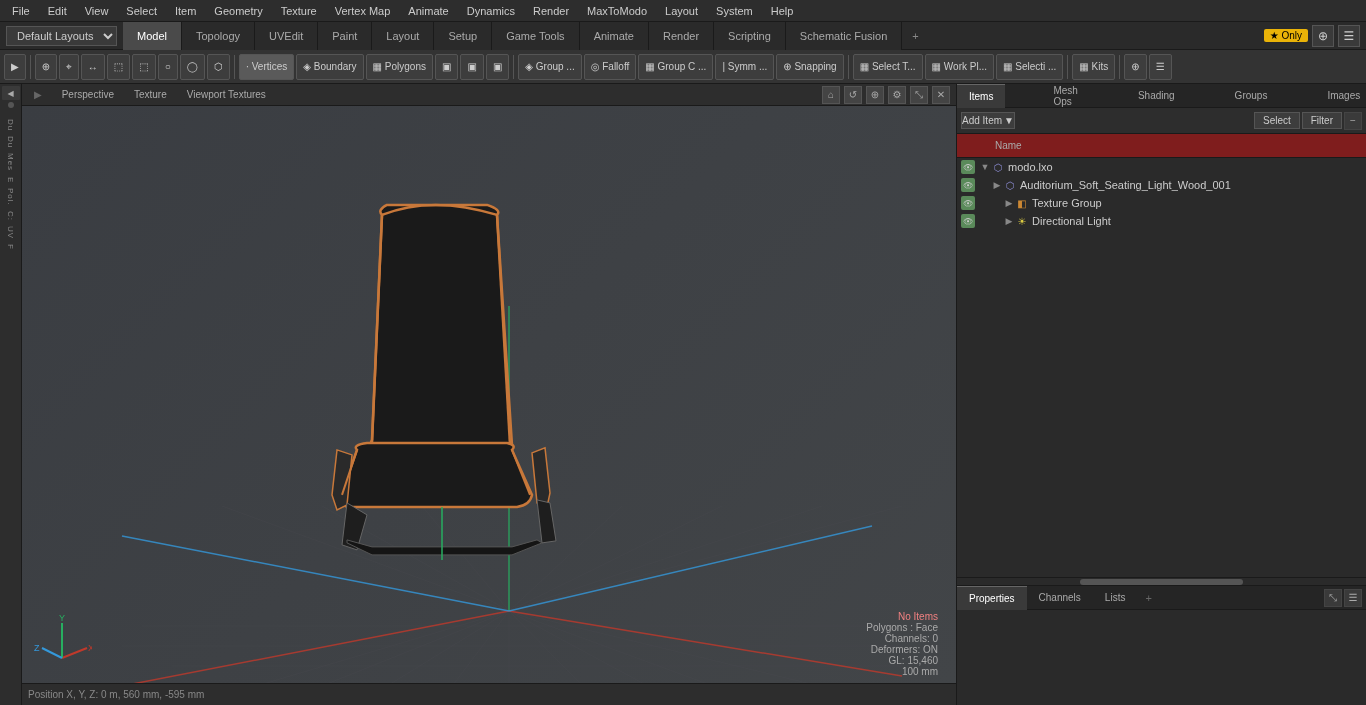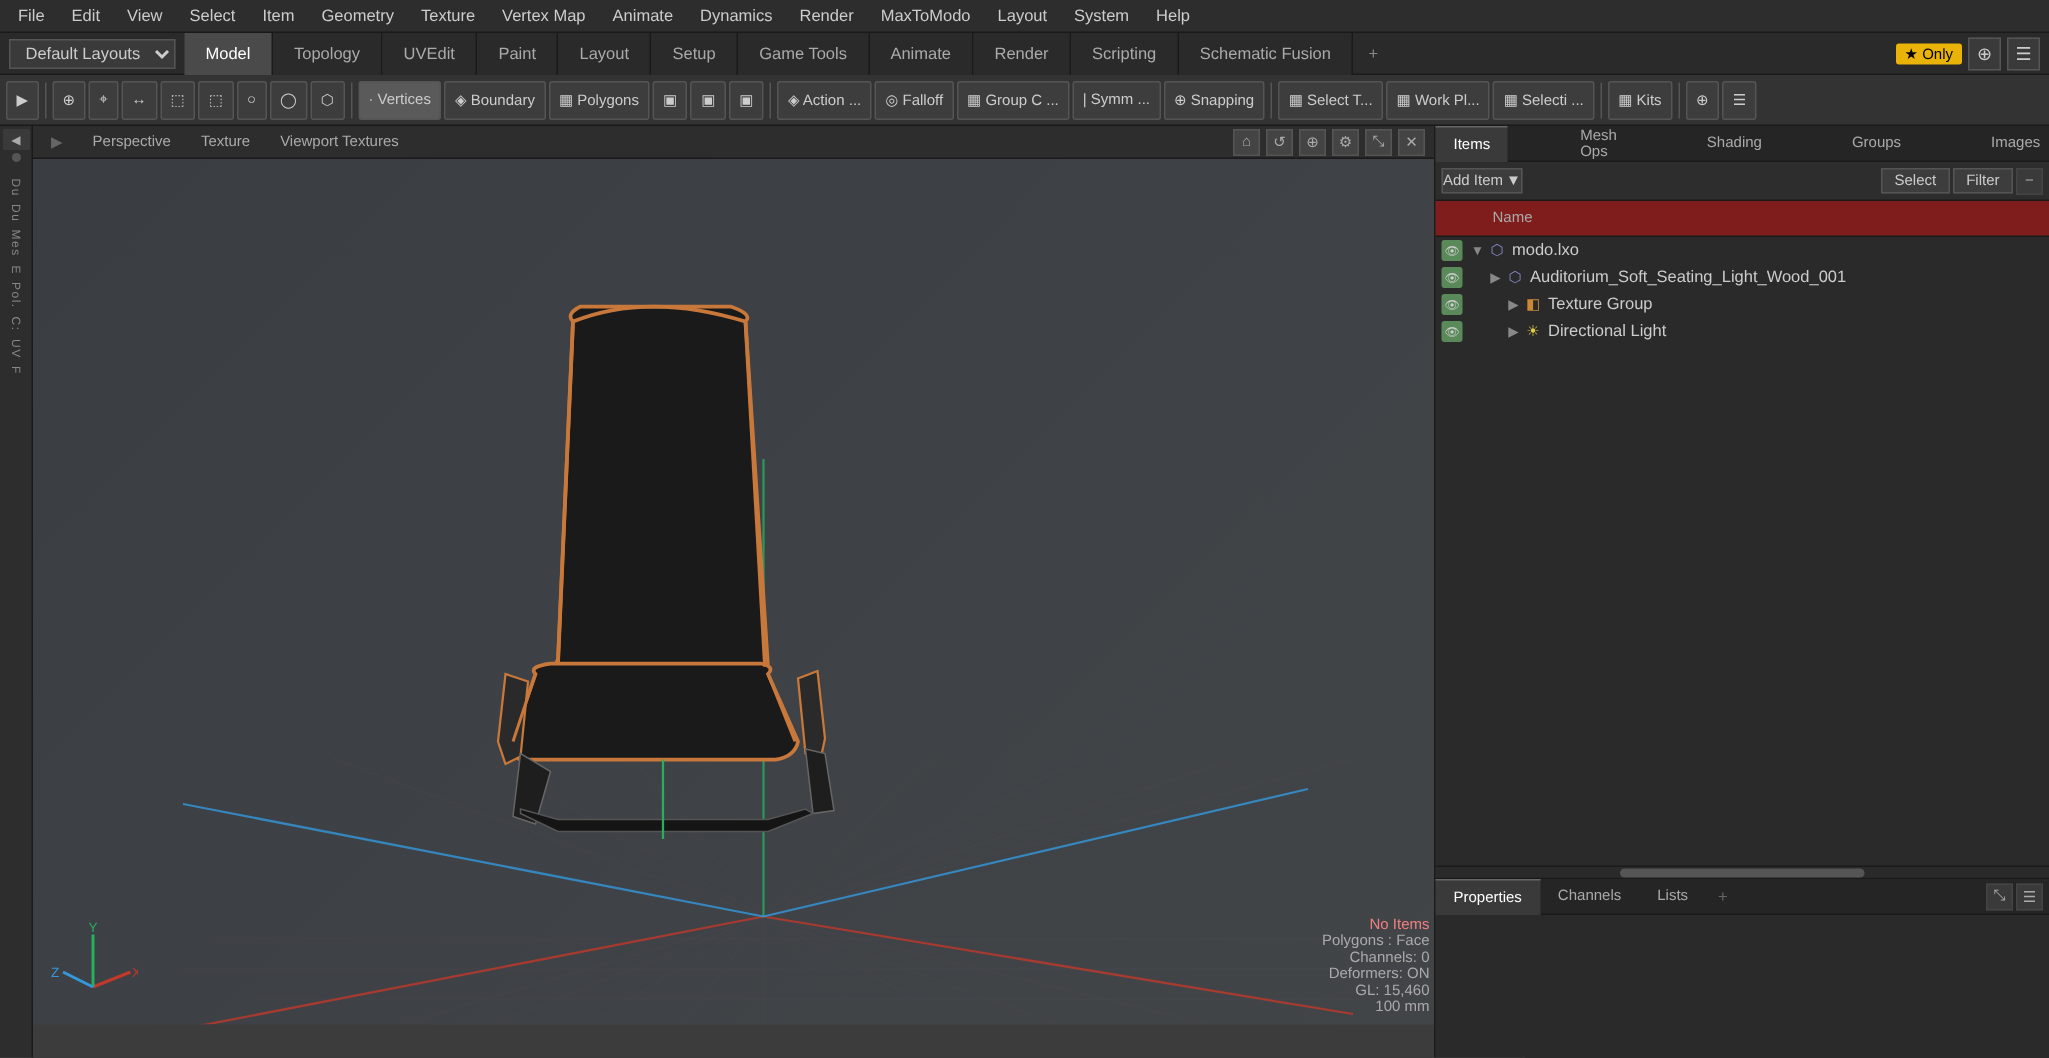--- a/index.html
+++ b/index.html
@@ -157,21 +157,21 @@
   <div class="tool-btn">◯</div>
   <div class="tool-btn">⬡</div>
   <div class="tool-separator"></div>
   <div class="tool-btn active">· Vertices</div>
   <div class="tool-btn">◈ Boundary</div>
   <div class="tool-btn">▦ Polygons</div>
   <div class="tool-btn">▣</div>
   <div class="tool-btn">▣</div>
   <div class="tool-btn">▣</div>
   <div class="tool-separator"></div>
-  <div class="tool-btn">◈ Action ...</div>
+  <div class="tool-btn">◈ Group ...</div>
   <div class="tool-btn">◎ Falloff</div>
   <div class="tool-btn">▦ Group C ...</div>
   <div class="tool-btn">| Symm ...</div>
   <div class="tool-btn">⊕ Snapping</div>
   <div class="tool-separator"></div>
   <div class="tool-btn">▦ Select T...</div>
   <div class="tool-btn">▦ Work Pl...</div>
   <div class="tool-btn">▦ Selecti ...</div>
   <div class="tool-separator"></div>
   <div class="tool-btn">▦ Kits</div>
@@ -292,30 +292,33 @@
         <svg width="60" height="60" viewBox="0 0 60 60" xmlns="http://www.w3.org/2000/svg">
           <line x1="30" y1="45" x2="55" y2="35" stroke="#c0392b" stroke-width="2"></line>
           <text x="56" y="38" fill="#c0392b" font-size="9">X</text>
           <line x1="30" y1="45" x2="30" y2="10" stroke="#27ae60" stroke-width="2"></line>
           <text x="27" y="8" fill="#27ae60" font-size="9">Y</text>
           <line x1="30" y1="45" x2="10" y2="35" stroke="#3498db" stroke-width="2"></line>
           <text x="2" y="38" fill="#3498db" font-size="9">Z</text>
         </svg>
       </div>
 
-      <div style="position:absolute; bottom:6px; right:3px; text-align:right;">
+      <div style="position:absolute; bottom:6px; right:18px; text-align:right;">
         <div class="status-info-line">No Items</div>
         <div class="status-info-normal">Polygons : Face</div>
         <div class="status-info-normal">Channels: 0</div>
         <div class="status-info-normal">Deformers: ON</div>
         <div class="status-info-normal">GL: 15,460</div>
         <div class="status-info-normal">100 mm</div>
       </div>
     </div>
 
+    <div id="viewport-status">
+      <span>Position X, Y, Z:  0 m, 560 mm, -595 mm</span>
+    </div>
   </div>
 
   <div id="right-panel">
 
     <div id="items-panel">
 
       <div id="items-tabs">
         <div class="panel-tab active">Items</div>
         <div class="panel-tab">Mesh Ops</div>
         <div class="panel-tab">Shading</div>

